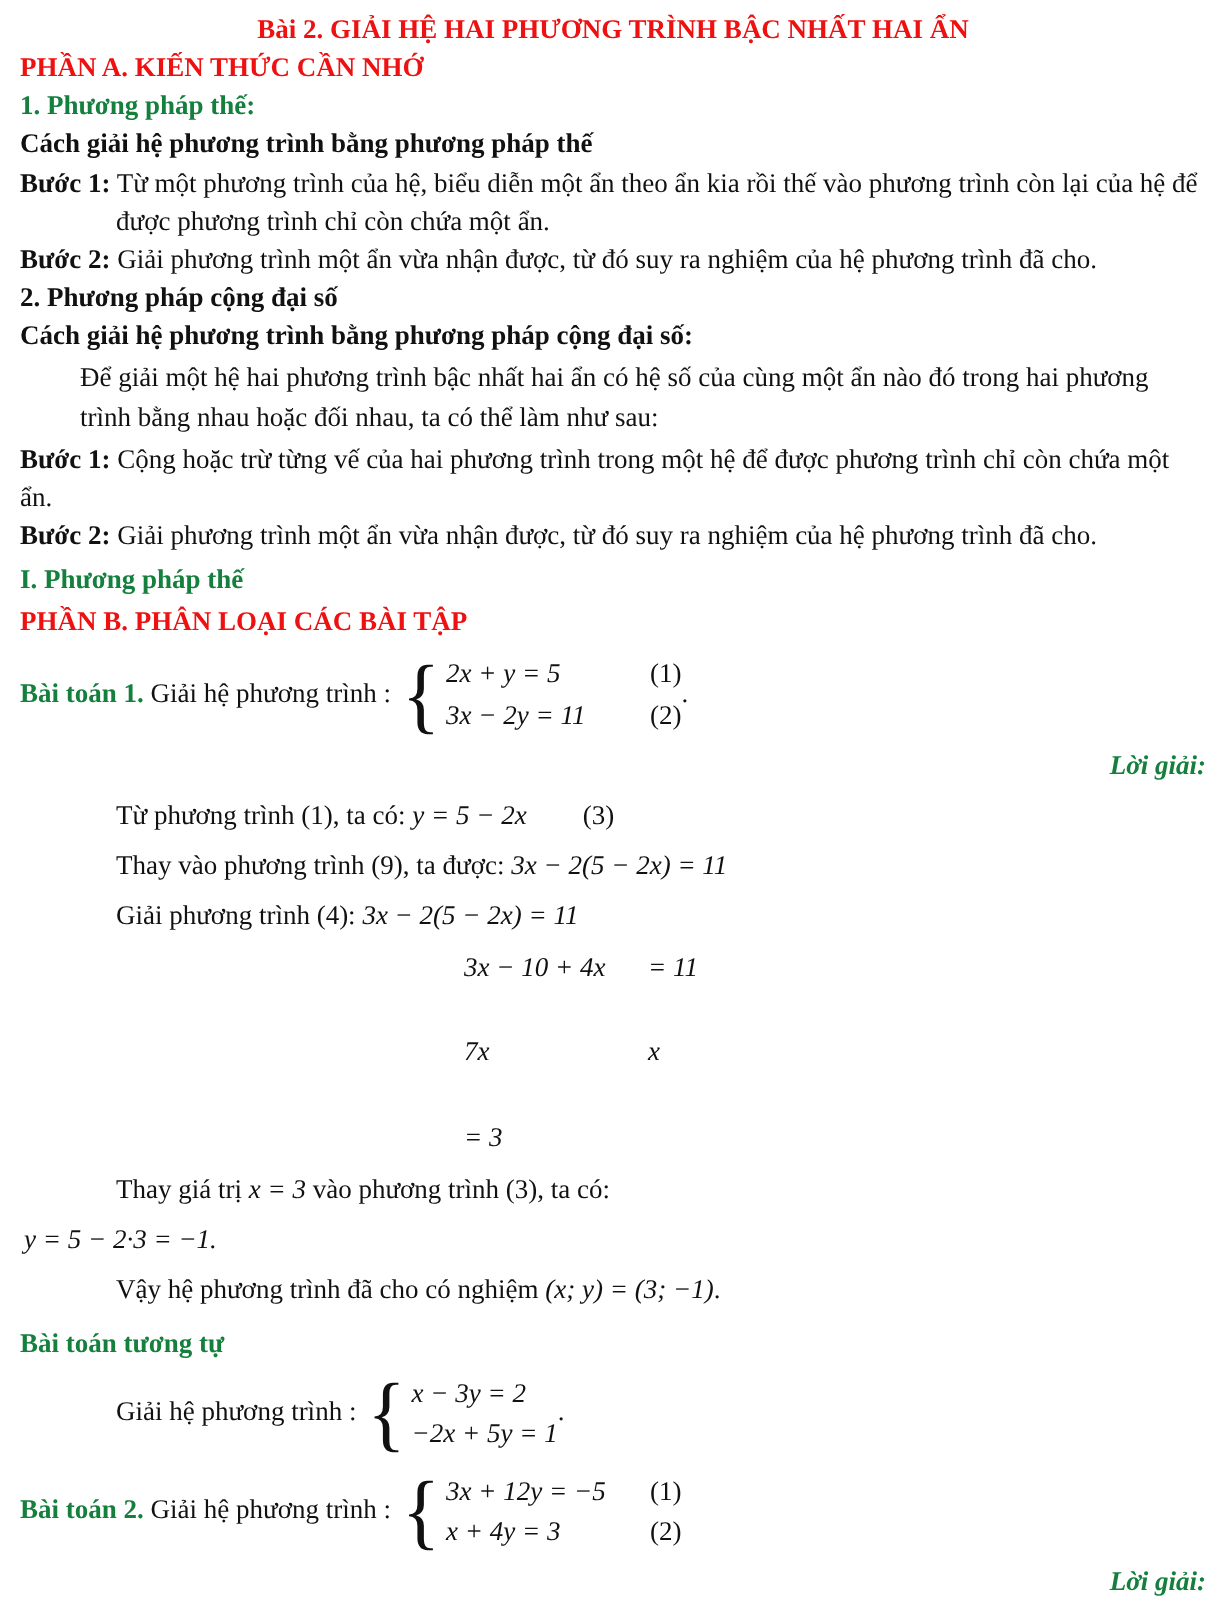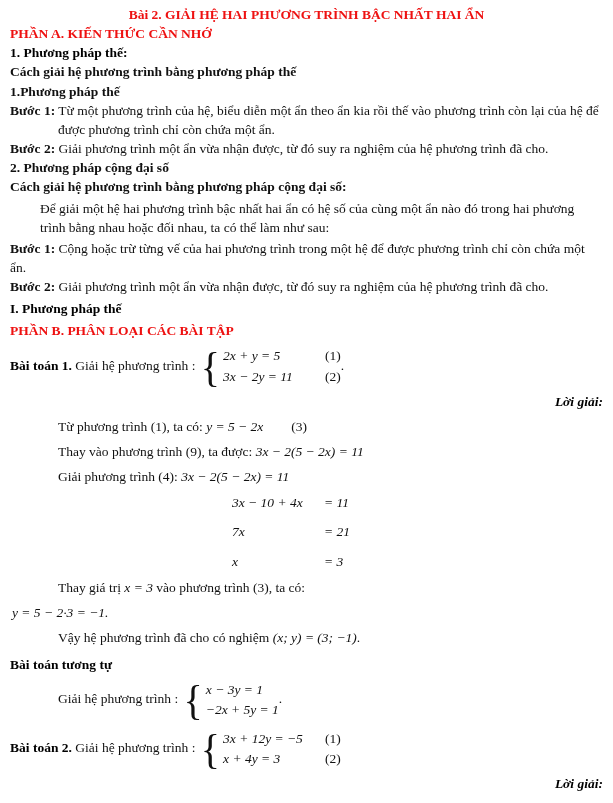--- a/index.html
+++ b/index.html
@@ -9,21 +9,21 @@
     background: #ffffff;
     font-family: "Liberation Serif", serif;
     font-size: 13.5px;
     color: #111111;
     overflow: hidden;
   }
   .page { padding: 5px 10px 0 10px; border-radius: 30px; }
   .line { line-height: 1.42; }
   .bold { font-weight: 700; }
   .red  { color: #ee1111; }
-  .blue { color: #000000; }
+  .blue { color: #15803d; }
   .center { text-align: center; }
   .italic { font-style: italic; }
   .math { font-style: italic; font-family: "Liberation Serif", serif; }
 
   p.para { margin: 0; line-height: 1.42; }
   p.hang { margin: 0; padding-left: 48px; text-indent: -48px; line-height: 1.42; }
   p.indented { margin: 2px; padding-left: 28px; line-height: 1.42; }
 
   .prob-line { margin: 7px 0; }
   .solution-heading { text-align: right; margin: 6px 0 4px 0; }
@@ -31,33 +31,32 @@
   .step.flush { margin-left: 2px; }
   .stepnum { margin-left: 28px; font-style: normal; }
 
   .system { display: inline-flex; align-items: center; vertical-align: middle; margin-left: 2px; }
   .brace { font-size: 40px; font-weight: 400; line-height: 1; margin-right: 3px; transform: scaleY(1.05); font-family: "Liberation Serif", serif; }
   .eqs { display: inline-grid; row-gap: 2px; }
   .sysrow { display: grid; grid-template-columns: 102px auto; line-height: 1.35; }
   .sysrow.nonum { grid-template-columns: auto; }
   .sysnum { font-style: normal; }
 
-  .eqalign { display: grid; grid-template-columns: 92px auto; margin: 4px 0 10px 222px; row-gap: 12px; line-height: 1.3; }
+  .eqalign { display: grid; grid-template-columns: 92px auto; margin: 4px 0 10px 222px; row-gap: 25px; line-height: 1.3; }
 </style>
 </head>
 <body>
 
 <div class="page">
 
   <div class="line center bold red">Bài 2. GIẢI HỆ HAI PHƯƠNG TRÌNH BẬC NHẤT HAI ẨN</div>
 
   <div class="line bold red">PHẦN A. KIẾN THỨC CẦN NHỚ</div>
   <div class="line bold blue">1. Phương pháp thế:</div>
   <div class="line bold">Cách giải hệ phương trình bằng phương pháp thế</div>
-  <div class="line bold">1.Phương pháp thế</div>
 
   <p class="hang"><span class="bold">Bước 1:</span><span> Từ một phương trình của hệ, biểu diễn một ẩn theo ẩn kia rồi thế vào phương trình còn lại của hệ để được phương trình chỉ còn chứa một ẩn.</span></p>
   <p class="para"><span class="bold">Bước 2:</span><span> Giải phương trình một ẩn vừa nhận được, từ đó suy ra nghiệm của hệ phương trình đã cho.</span></p>
 
   <div class="line bold">2. Phương pháp cộng đại số</div>
   <div class="line bold">Cách giải hệ phương trình bằng phương pháp cộng đại số:</div>
   <p class="indented">Để giải một hệ hai phương trình bậc nhất hai ẩn có hệ số của cùng một ẩn nào đó trong hai phương trình bằng nhau hoặc đối nhau, ta có thể làm như sau:</p>
   <p class="para"><span class="bold">Bước 1:</span><span> Cộng hoặc trừ từng vế của hai phương trình trong một hệ để được phương trình chỉ còn chứa một ẩn.</span></p>
   <p class="para"><span class="bold">Bước 2:</span><span> Giải phương trình một ẩn vừa nhận được, từ đó suy ra nghiệm của hệ phương trình đã cho.</span></p>
 
@@ -85,38 +84,37 @@
   <div class="step"><span>Từ phương trình (1), ta có: </span><span class="math">y = 5 − 2x</span><span class="stepnum">(3)</span></div>
 
   <div class="step"><span>Thay vào phương trình (9), ta được: </span><span class="math">3x − 2(5 − 2x) = 11</span></div>
 
   <div class="step"><span>Giải phương trình  (4): </span><span class="math">3x − 2(5 − 2x) = 11</span></div>
 
   <div class="eqalign">
     <span class="math">3x − 10 + 4x</span>
       <span class="math">= 11</span>
     <span class="math">7x</span>
-      <span class="math">= 21</span>
     <span class="math">x</span>
       <span class="math">= 3</span>
   </div>
 
   <div class="step"><span>Thay giá trị </span><span class="math">x = 3</span><span> vào phương trình (3), ta có:</span></div>
 
   <div class="step flush"><span class="math">y = 5 − 2·3 = −1.</span></div>
 
   <div class="step"><span>Vậy hệ phương trình đã cho có nghiệm </span><span class="math">(x; y) = (3; −1)</span><span>.</span></div>
 
   <div class="line bold blue" style="margin-top:4px">Bài toán tương tự</div>
 
   <div class="step" style="margin-top:6px"><span>Giải hệ phương trình : </span><span class="system">
         <span class="brace">{</span>
         <span class="eqs">
           <span class="sysrow nonum">
-            <span class="math">x − 3y = 1</span>
+            <span class="math">x − 3y = 2</span>
           </span>
           <span class="sysrow nonum">
             <span class="math">−2x + 5y = 1</span>
           </span>
         </span>
       </span><span>.</span></div>
 
   <div class="line prob-line">
     <span class="bold blue">Bài toán 2.</span><span> Giải hệ phương trình : </span><span class="system">
         <span class="brace">{</span>

